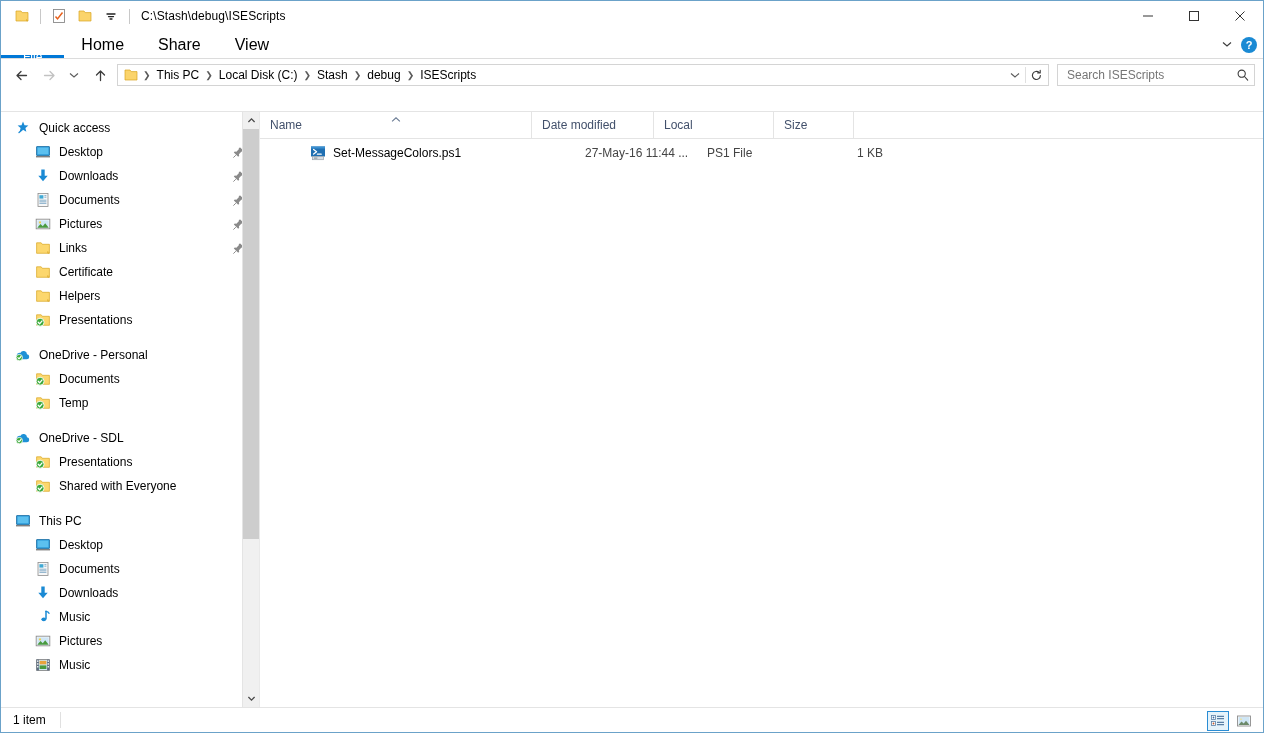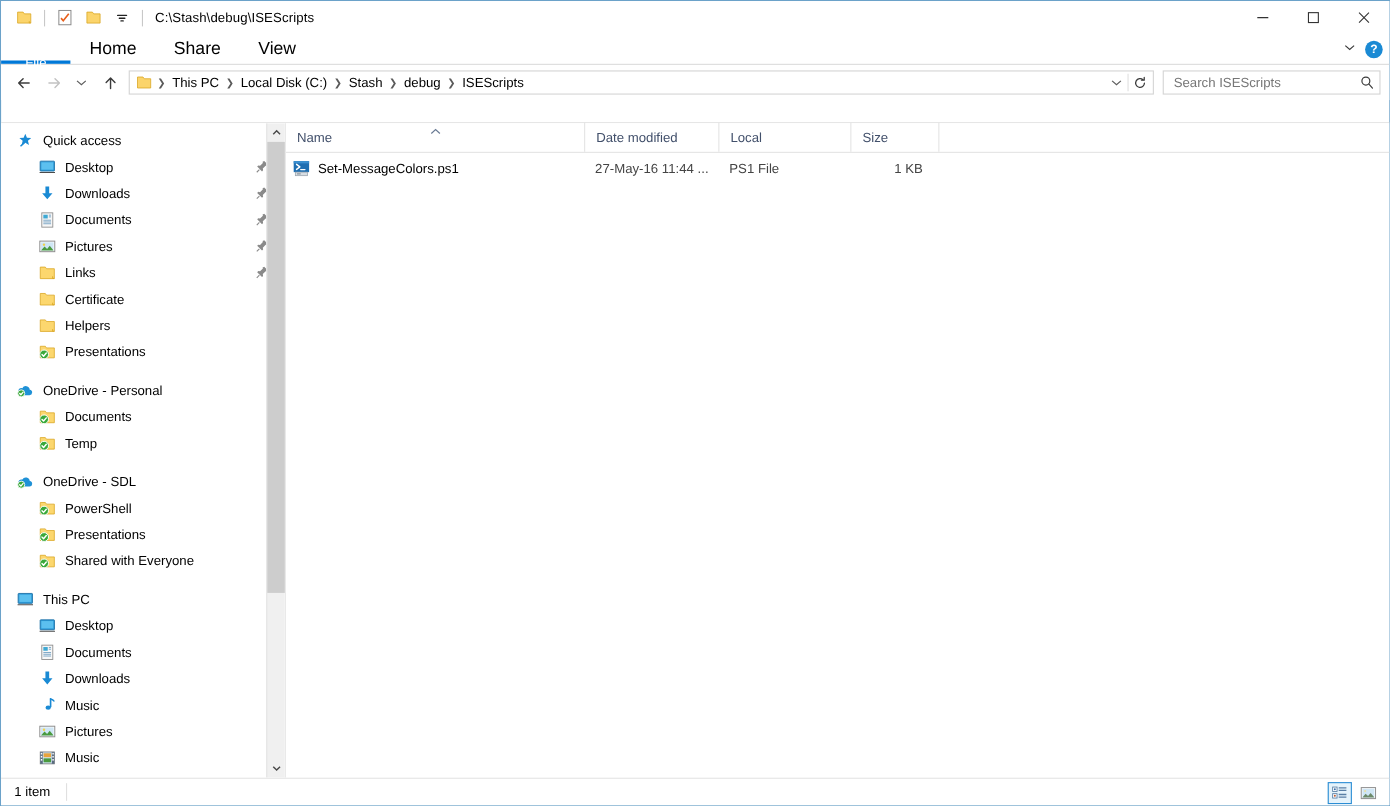--- a/index.html
+++ b/index.html
@@ -190,21 +190,21 @@
     height: 27px; display: flex; align-items: center;
     font-size: 12px; color: #42506b;
     padding-left: 10px;
     border-left: 1px solid #e4e4e4;
     position: relative;
   }
   .colhead:first-child { border-left: none; }
   .sort-caret {
     position: absolute; top: 2px; left: 50%; transform: translateX(-50%);
   }
-  .rows { flex: 1 1 auto; padding-top: 3px; }
+  .rows { flex: 1 1 auto; padding-top: 3px; padding-left: 44px; }
   .row {
     height: 22px; display: flex; align-items: center;
     font-size: 12px; color: #000;
   }
   .cell { display: flex; align-items: center; padding-left: 10px; overflow: hidden; white-space: nowrap; }
   .cell.name { padding-left: 6px; }
   .cell.muted { color: #444; }
   .cell.right { justify-content: flex-end; padding-right: 14px; }
   .file-icon { width: 16px; height: 16px; margin-right: 7px; flex: 0 0 16px; }
 
@@ -533,30 +533,20 @@
           <span class="nav-icon">
             <svg width="16" height="16" viewBox="0 0 16 16">
               <path d="M4.2 12.3h7.6a2.5 2.5 0 0 0 .25-4.98A3.6 3.6 0 0 0 5.3 5.9a2.9 2.9 0 0 0-1.1 6.4z" fill="#1f91d6"></path>
               <circle cx="4.3" cy="10.6" r="3.2" fill="#3aa93a" stroke="#ffffff" stroke-width="0.8"></circle>
               <path d="M2.9 10.7l1.1 1.2 2-2.4" fill="none" stroke="#ffffff" stroke-width="1.2" stroke-linecap="round" stroke-linejoin="round"></path>
             </svg>
           </span>
           <span class="nav-label">OneDrive - SDL</span>
         </div>
 
-        <div class="nav-item indent">
-          <span class="nav-icon">
-            <svg width="16" height="16" viewBox="0 0 16 16">
-              <path d="M1.6 2.8h4.6l1.1 1.5h7.1v9H1.6z" fill="#fcd76e" stroke="#d9a521" stroke-width="0.7"></path>
-              <circle cx="5.1" cy="10.2" r="4" fill="#3aa93a" stroke="#ffffff" stroke-width="0.9"></circle>
-              <path d="M3.2 10.3l1.4 1.5 2.5-2.9" fill="none" stroke="#ffffff" stroke-width="1.3" stroke-linecap="round" stroke-linejoin="round"></path>
-            </svg>
-          </span>
-          <span class="nav-label">PowerShell</span>
-        </div>
 
         <div class="nav-item indent">
           <span class="nav-icon">
             <svg width="16" height="16" viewBox="0 0 16 16">
               <path d="M1.6 2.8h4.6l1.1 1.5h7.1v9H1.6z" fill="#fcd76e" stroke="#d9a521" stroke-width="0.7"></path>
               <circle cx="5.1" cy="10.2" r="4" fill="#3aa93a" stroke="#ffffff" stroke-width="0.9"></circle>
               <path d="M3.2 10.3l1.4 1.5 2.5-2.9" fill="none" stroke="#ffffff" stroke-width="1.3" stroke-linecap="round" stroke-linejoin="round"></path>
             </svg>
           </span>
           <span class="nav-label">Presentations</span>

